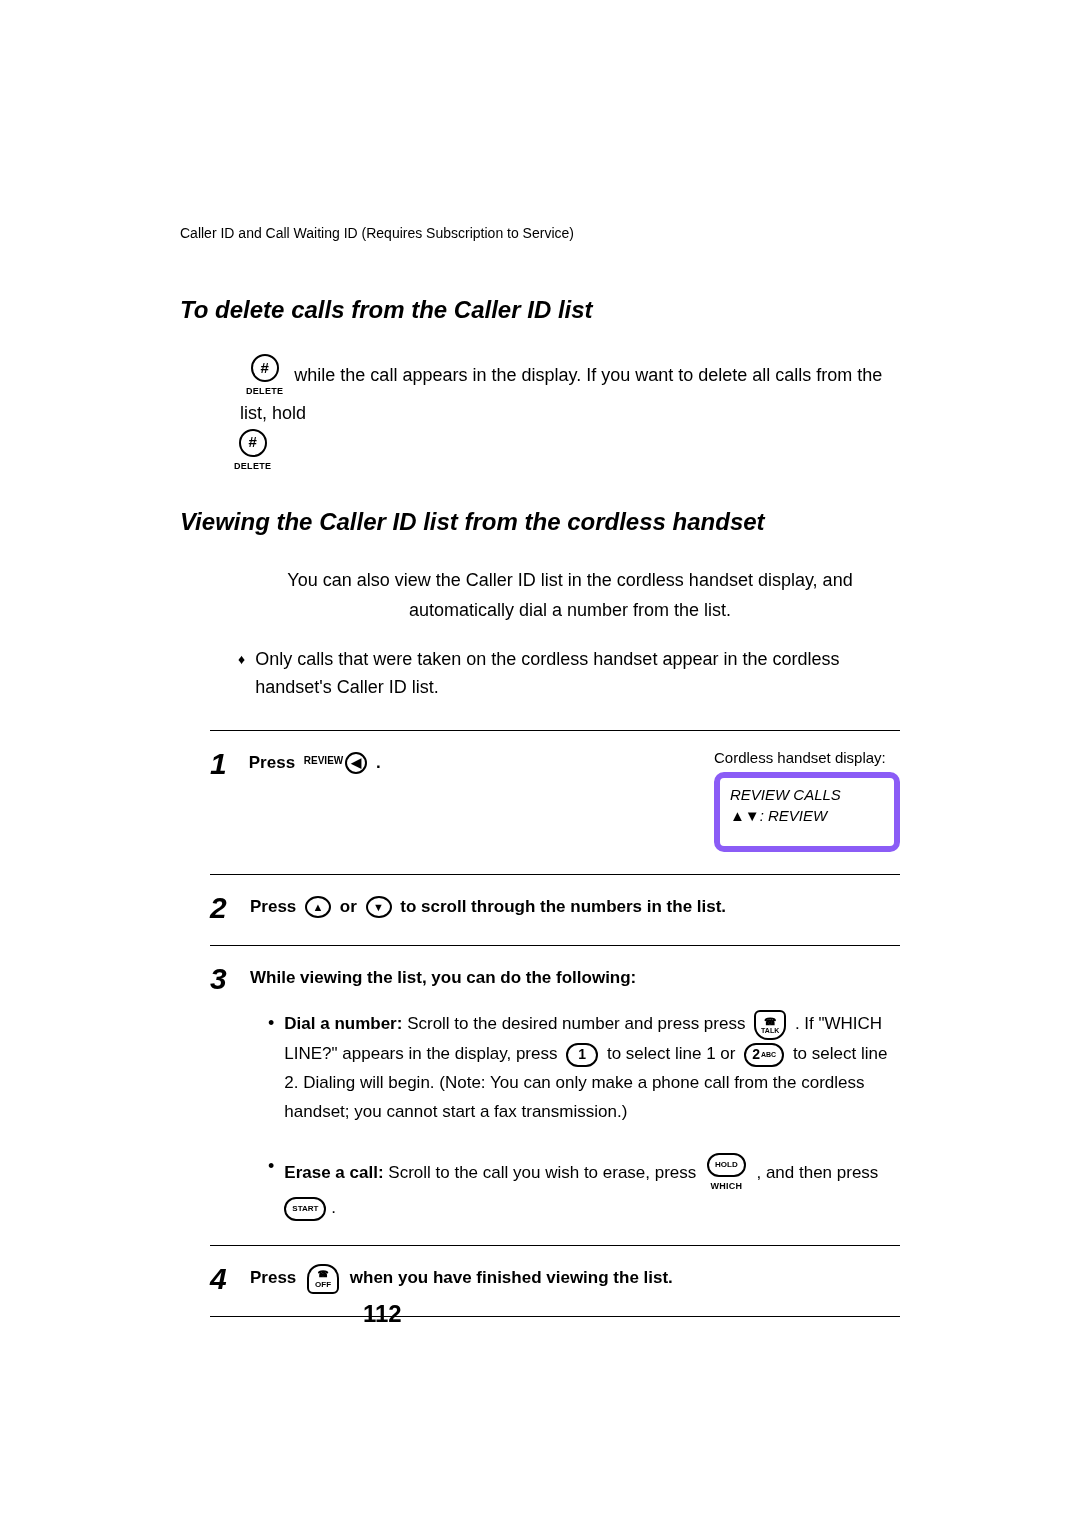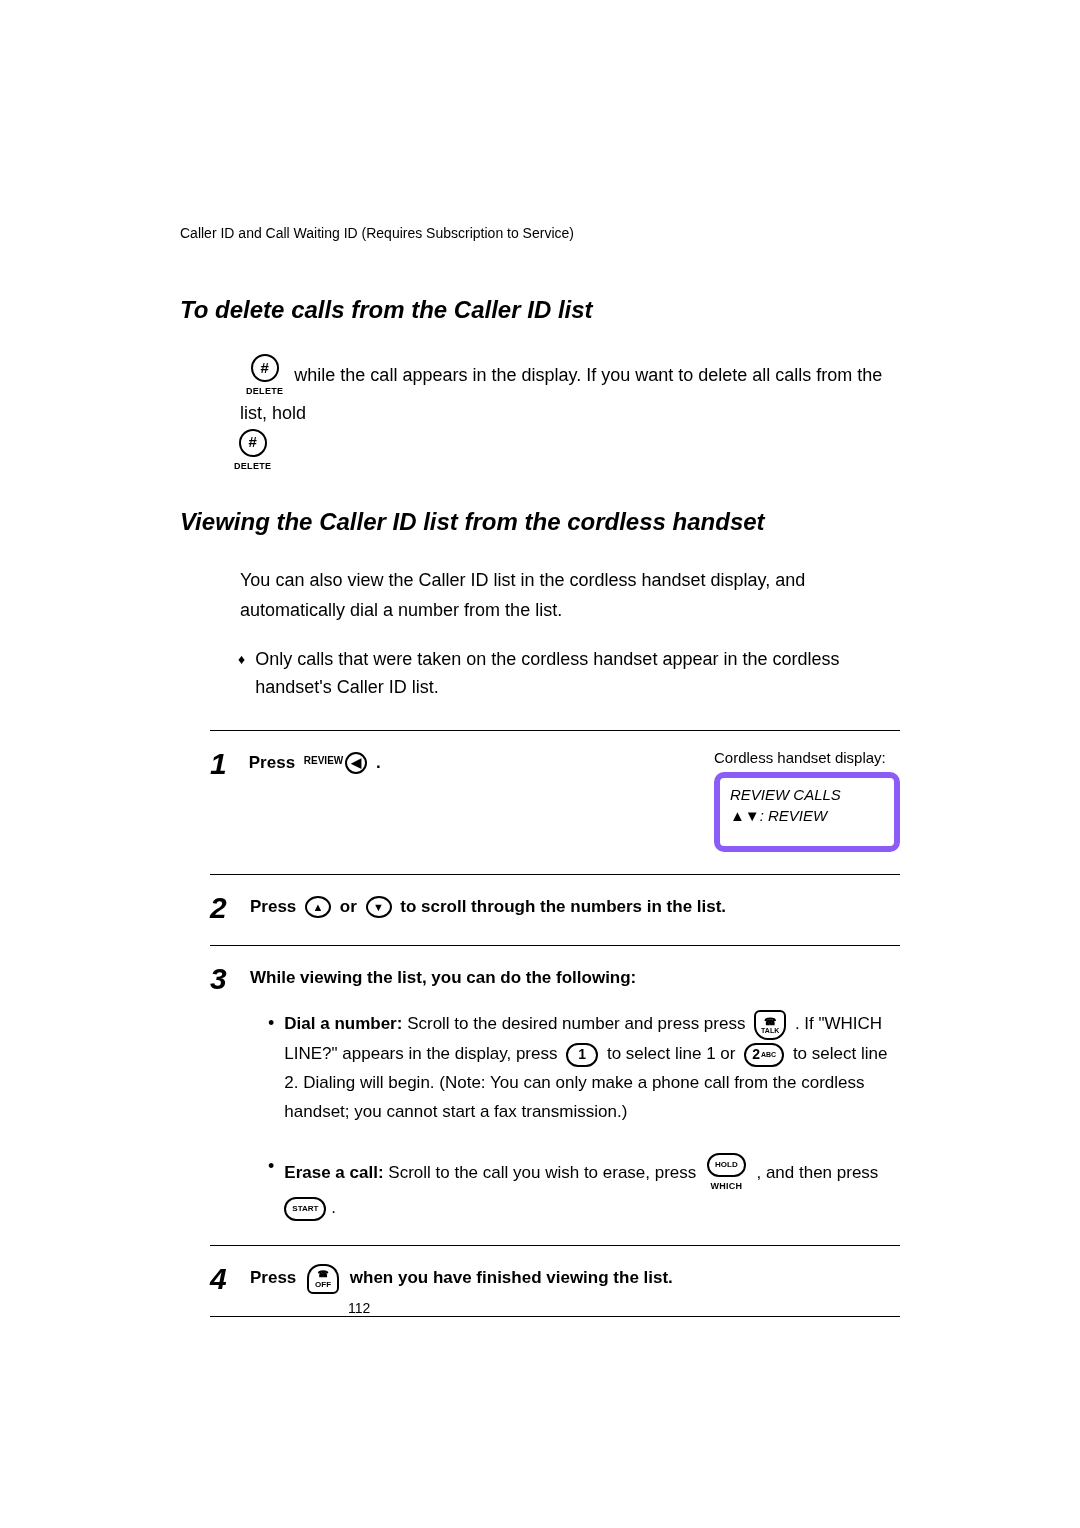--- a/index.html
+++ b/index.html
@@ -208,24 +208,24 @@
       height: 22px;
       display: inline-flex;
       align-items: center;
       justify-content: center;
       font-size: 11px;
       vertical-align: middle;
       margin: 0 4px;
     }
     .page-num {
       position: absolute;
-      left: 168px;
+      left: 183px;
       top: 1075px;
-      font-weight: normal;
-      font-size: 14px;
+      font-weight: bold;
+      font-size: 24px;
     }
     .abc-sub { font-size: 7px; margin-left: 1px; }
   </style>
 </head>
 <body>
 
 <div class="page">
 
   <div class="header-line">Caller ID and Call Waiting ID (Requires Subscription to Service)</div>
 
@@ -237,21 +237,21 @@
     </span>
     <span> while the call appears in the display. If you want to delete all calls from the list, hold </span>
     <br>
     <span class="inline-key" style="margin-left:-6px;">
       <span class="key-circle">#</span>
       <span class="key-sublabel">DELETE</span>
     </span>
   </div>
 
   <div class="section-title">Viewing the Caller ID list from the cordless handset</div>
-  <div class="intro-text" style="margin-bottom:20px;">You can also view the Caller ID list in the cordless handset display, and automatically dial a number from the list.</div>
+  <div class="intro-text" style="margin-bottom:20px;text-align:center;">You can also view the Caller ID list in the cordless handset display, and automatically dial a number from the list.</div>
   <div class="bullet-row">
     <span class="diamond">♦</span>
     <span>Only calls that were taken on the cordless handset appear in the cordless handset's Caller ID list.</span>
   </div>
 
   <div class="steps">
 
     <div class="step-row first">
       <div class="step-num">1</div>
       <div class="step-1-container">

